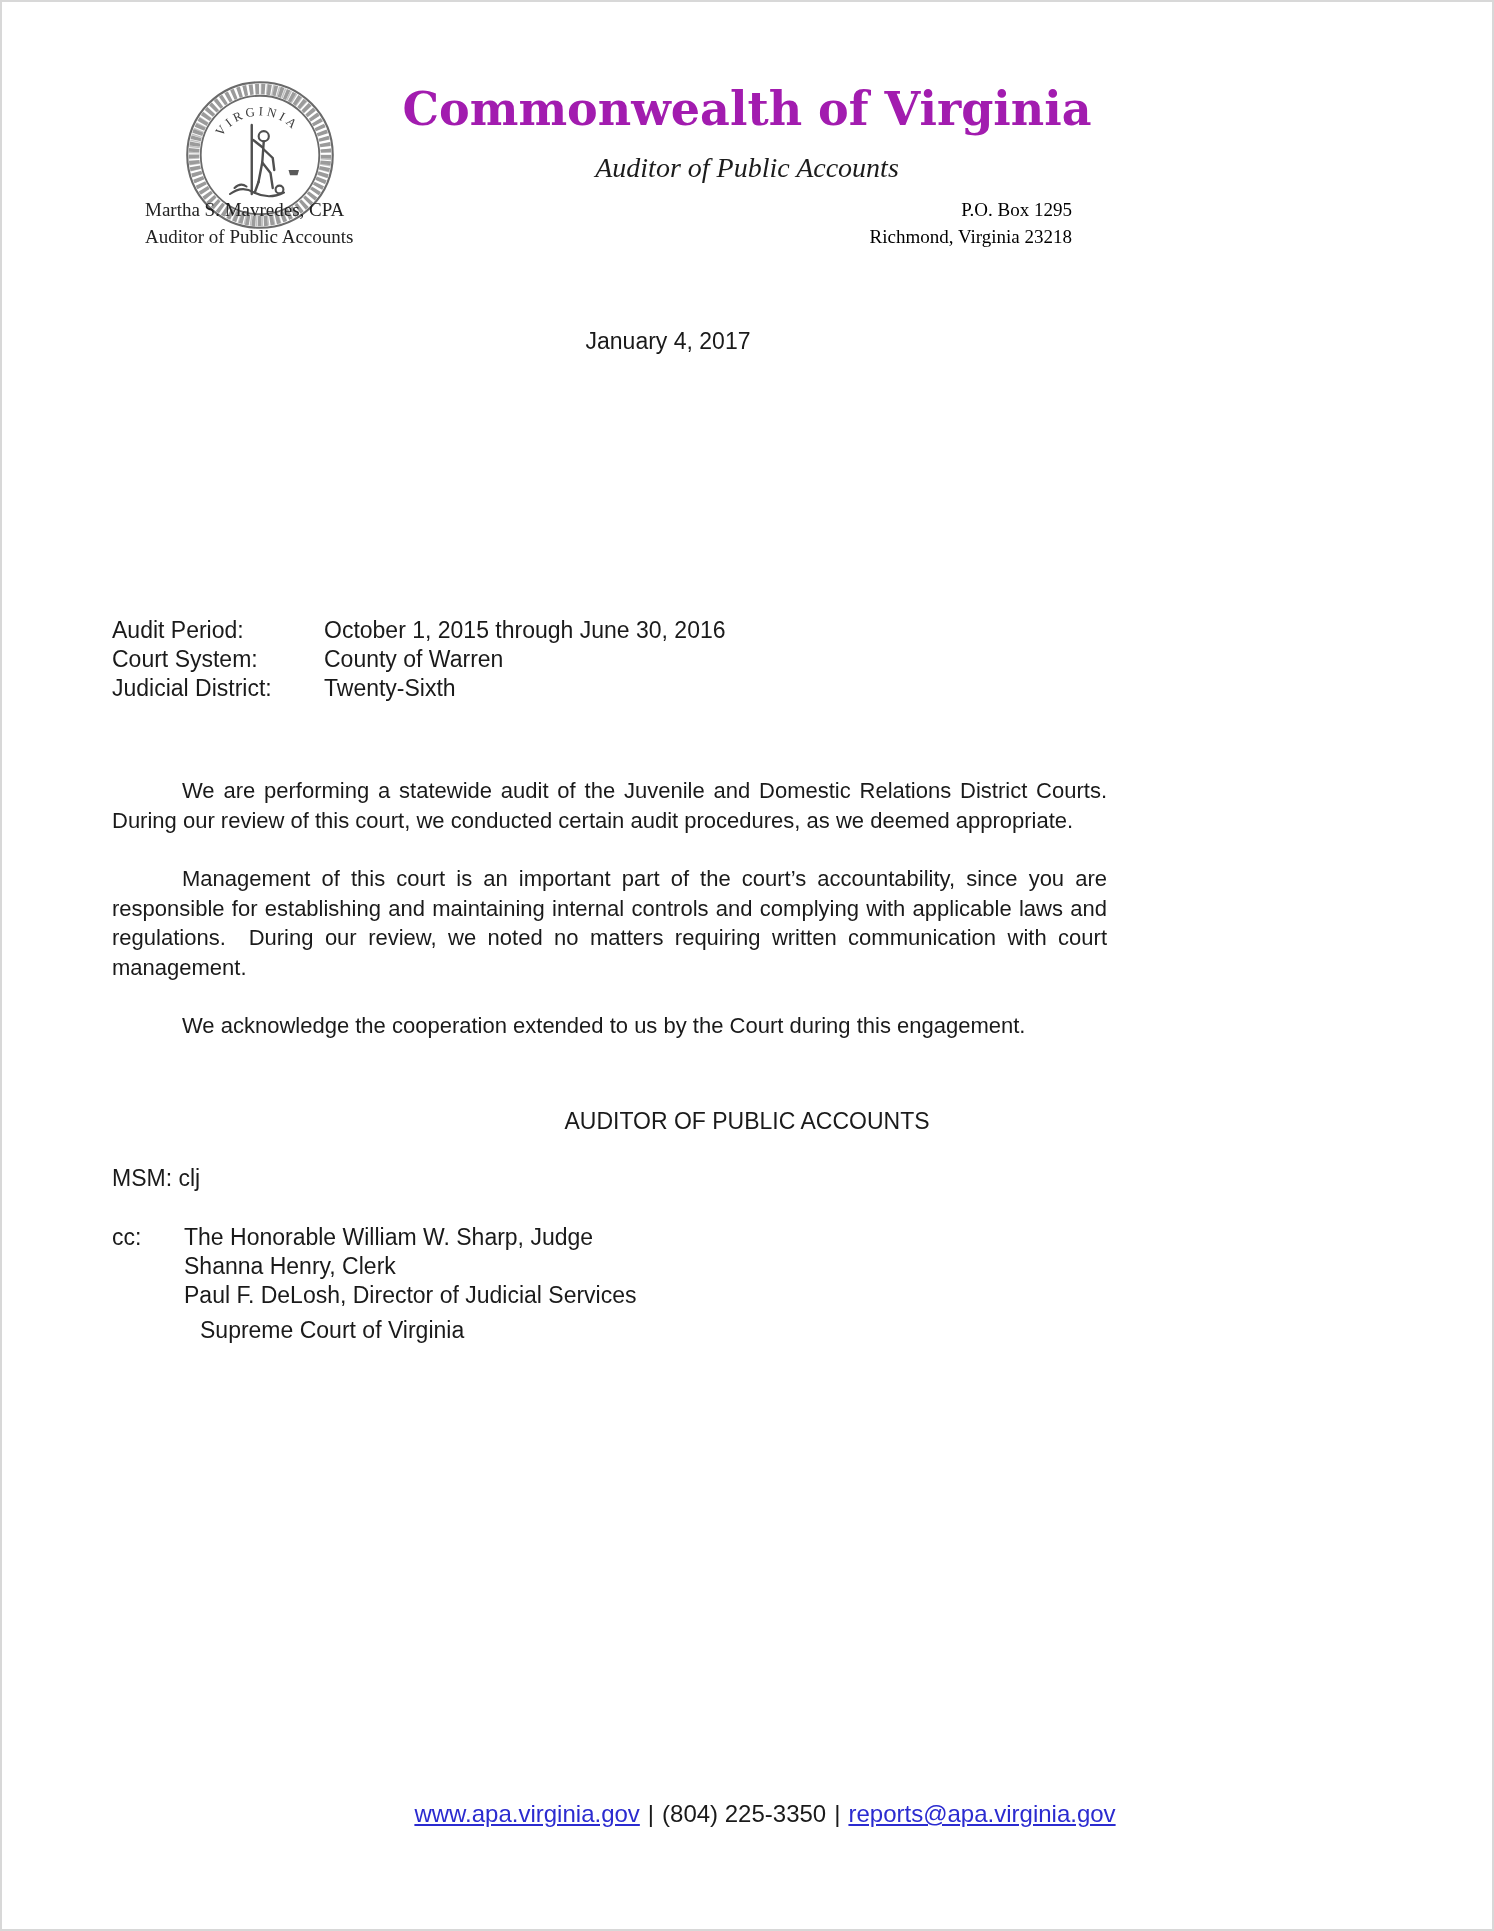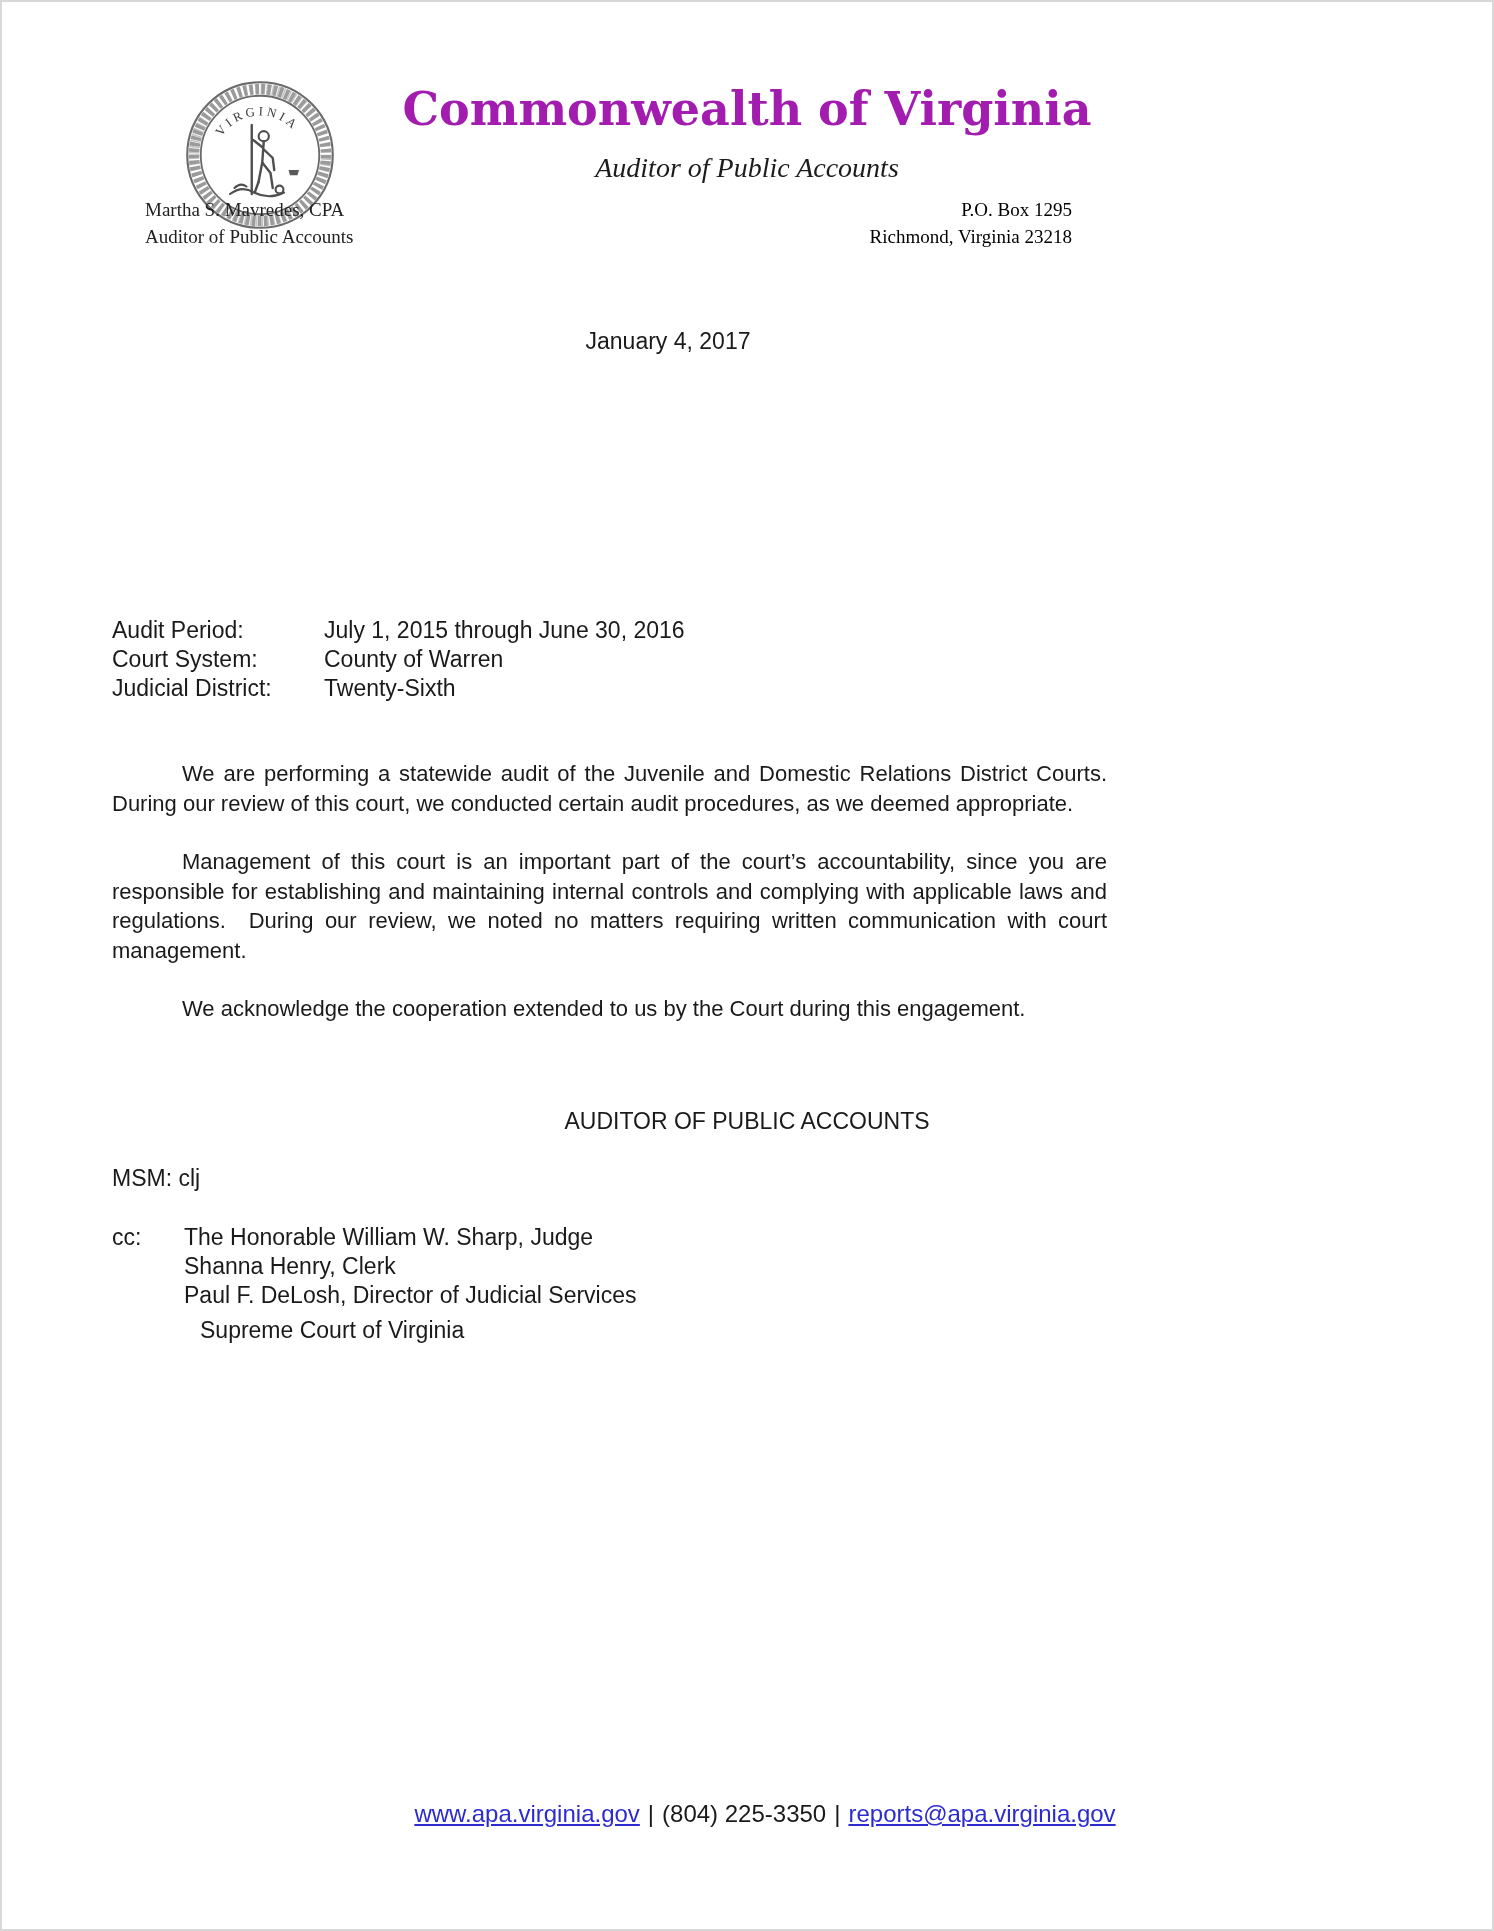--- a/index.html
+++ b/index.html
@@ -78,21 +78,21 @@
   .audit-row { display: flex; }
   .audit-label { width: 212px; }
   .body-text {
     position: absolute;
     left: 110px; top: 757px; width: 995px;
     font-size: 22px;
     line-height: 29.5px;
     text-align: justify;
   }
   .body-text p {
-    margin: 0 0 29px 0;
+    margin: 17px 0 29px 0;
     text-indent: 70px;
     white-space: pre-wrap;
   }
   .signature-line {
     position: absolute;
     left: 0; top: 1106px; width: 100%;
     text-align: center;
     font-size: 23px;
   }
   .reference-line {
@@ -171,21 +171,21 @@
     <div>P.O. Box 1295</div>
     <div>Richmond, Virginia 23218</div>
   </div>
 
   <div class="date-line">January 4, 2017</div>
 
 
   <div class="audit-details">
     <div class="audit-row">
       <div class="audit-label">Audit Period:</div>
-      <div>July 1, 2015 through June 30, 2016</div>
+      <div>October 1, 2015 through June 30, 2016</div>
     </div>
     <div class="audit-row">
       <div class="audit-label">Court System:</div>
       <div>County of Warren</div>
     </div>
     <div class="audit-row">
       <div class="audit-label">Judicial District:</div>
       <div>Twenty-Sixth</div>
     </div>
   </div>

